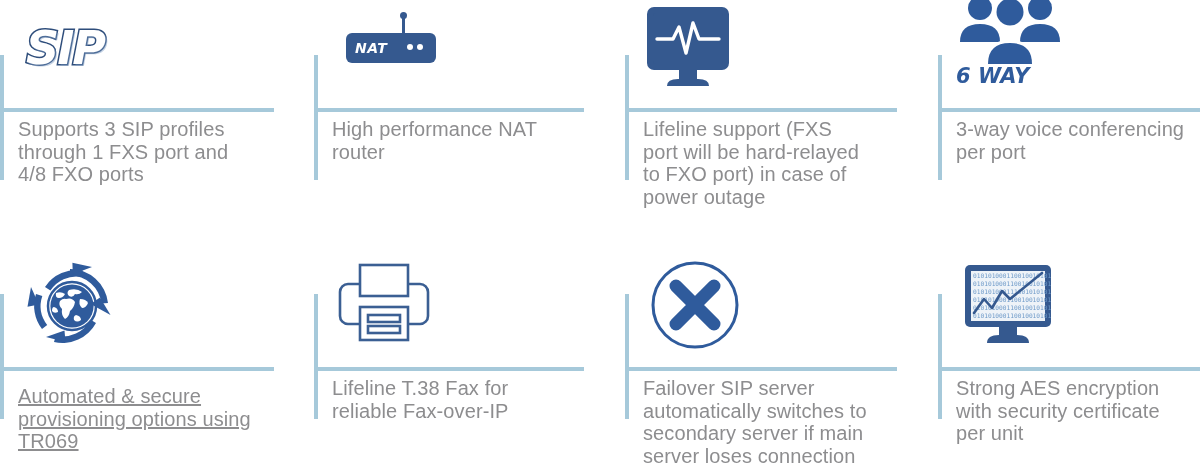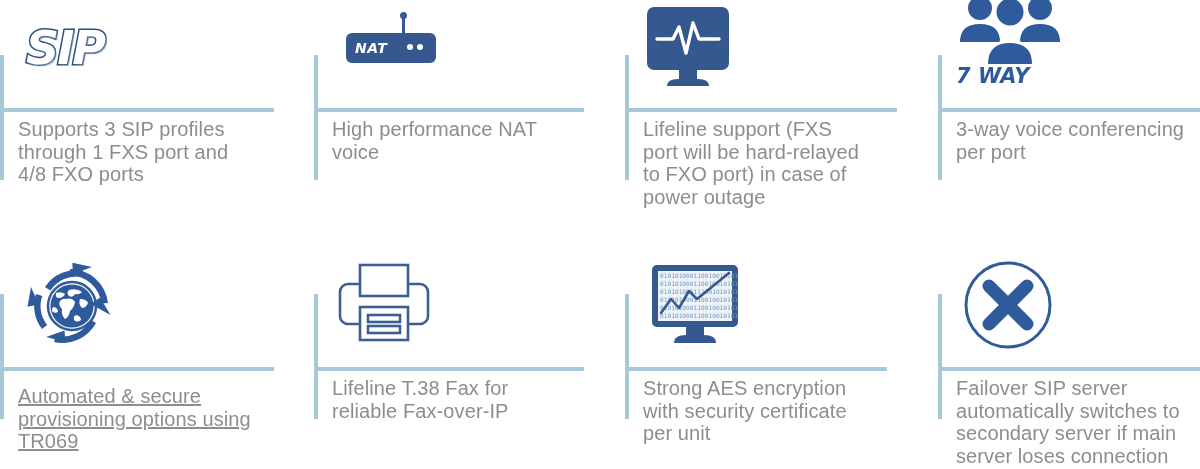--- a/index.html
+++ b/index.html
@@ -123,21 +123,21 @@
       <div class="nat-box">
         <span class="nat-ant"></span>
         <span class="nat-text">NAT</span>
         <span class="nat-dots">
             <i></i>
             <i></i>
           </span>
       </div>
     </div>
     <div class="caption">High performance NAT
-voice</div>
+router</div>
   </div>
 
   <div class="cell">
     <div class="vrule"></div>
     <div class="hrule" style="width:272px;"></div>
     <div class="icon-wrap">
       <svg class="svgicon" width="90" height="86" viewBox="0 0 90 86">
         <rect x="4" y="2" width="82" height="63" rx="7" fill="#35598f"></rect>
         <rect x="10" y="8" width="70" height="51" rx="3" fill="#35598f"></rect>
         <path d="M14 34 H30 L36 22 L43 48 L50 18 L56 34 H76" fill="none" stroke="#ffffff" stroke-width="3.4" stroke-linejoin="round" stroke-linecap="round"></path>
@@ -158,21 +158,21 @@
       <svg class="svgicon" width="104" height="72" viewBox="0 0 104 72" style="margin-left:2px;">
         <circle cx="22" cy="14" r="12" fill="#2f5b9c"></circle>
         <path d="M2 48 q0 -18 20 -18 q20 0 20 18 z" fill="#2f5b9c"></path>
         <circle cx="82" cy="14" r="12" fill="#2f5b9c"></circle>
         <path d="M62 48 q0 -18 20 -18 q20 0 20 18 z" fill="#2f5b9c"></path>
         <circle cx="52" cy="18" r="16" fill="#ffffff"></circle>
         <circle cx="52" cy="18" r="13.5" fill="#2f5b9c"></circle>
         <path d="M27 70 q0 -24 25 -24 q25 0 25 24 z" fill="#ffffff"></path>
         <path d="M30 70 q0 -21 22 -21 q22 0 22 21 z" fill="#2f5b9c"></path>
       </svg>
-      <span class="threeway">7 WAY</span>
+      <span class="threeway">6 WAY</span>
     </div>
     <div class="caption" style="width:250px;">3-way voice conferencing
 per port</div>
   </div>
 
   <div class="cell">
     <div class="vrule" style="top:60px;height:125px;"></div>
     <div class="hrule" style="top:133px;width:274px;"></div>
     <div class="icon-wrap" style="top:16px;height:110px;">
       <svg class="svgicon" width="104" height="96" viewBox="0 0 104 96" style="margin-left:2px;">
@@ -226,20 +226,35 @@
           <path d="M22 24 H10 a8 8 0 0 0 -8 8 v24 a8 8 0 0 0 8 8 h12"></path>
           <path d="M70 24 H82 a8 8 0 0 1 8 8 v24 a8 8 0 0 1 -8 8 H70"></path>
           <rect x="22" y="47" width="48" height="33"></rect>
           <rect x="30" y="55" width="32" height="7"></rect>
           <rect x="30" y="66" width="32" height="7"></rect>
         </g>
       </svg>
     </div>
     <div class="caption" style="top:143px;">Lifeline T.38 Fax for
 reliable Fax-over-IP</div>
+  </div>
+
+  <div class="cell">
+    <div class="vrule" style="top:60px;height:125px;"></div>
+    <div class="hrule" style="top:133px;width:272px;"></div>
+    <div class="icon-wrap" style="top:16px;height:110px;">
+      <svg class="svgicon" width="92" height="92" viewBox="0 0 92 92" style="margin-left:6px;">
+        <circle cx="46" cy="46" r="42" fill="none" stroke="#2f5b9c" stroke-width="3"></circle>
+        <path d="M27 27 L65 65 M65 27 L27 65" stroke="#2f5b9c" stroke-width="13" stroke-linecap="round"></path>
+      </svg>
+    </div>
+    <div class="caption" style="top:143px;width:252px;">Failover SIP server
+automatically switches to
+secondary server if main
+server loses connection</div>
   </div>
 
   <div class="cell">
     <div class="vrule" style="top:60px;height:125px;"></div>
     <div class="hrule" style="top:133px;width:262px;"></div>
     <div class="icon-wrap" style="top:16px;height:110px;">
       <svg class="svgicon" width="92" height="84" viewBox="0 0 92 84" style="margin-left:6px;">
         <rect x="3" y="2" width="86" height="62" rx="5" fill="#35598f"></rect>
         <rect x="9" y="8" width="74" height="50" fill="#eef3f8"></rect>
         <g fill="#6f9bc9" font-family="DejaVu Sans Mono, monospace" font-size="6.2" letter-spacing="0">
@@ -253,28 +268,13 @@
         <path d="M12 50 L22 36 L30 45 L40 28 L48 36 L80 10" fill="none" stroke="#35598f" stroke-width="2.6" stroke-linejoin="round" stroke-linecap="round"></path>
         <rect x="37" y="64" width="18" height="8" fill="#35598f"></rect>
         <path d="M25 80 q0 -8 12 -8 h18 q12 0 12 8 z" fill="#35598f"></path>
       </svg>
     </div>
     <div class="caption" style="top:143px;width:250px;">Strong AES encryption
 with security certificate
 per unit</div>
   </div>
 
-  <div class="cell">
-    <div class="vrule" style="top:60px;height:125px;"></div>
-    <div class="hrule" style="top:133px;width:272px;"></div>
-    <div class="icon-wrap" style="top:16px;height:110px;">
-      <svg class="svgicon" width="92" height="92" viewBox="0 0 92 92" style="margin-left:6px;">
-        <circle cx="46" cy="46" r="42" fill="none" stroke="#2f5b9c" stroke-width="3"></circle>
-        <path d="M27 27 L65 65 M65 27 L27 65" stroke="#2f5b9c" stroke-width="13" stroke-linecap="round"></path>
-      </svg>
-    </div>
-    <div class="caption" style="top:143px;width:252px;">Failover SIP server
-automatically switches to
-secondary server if main
-server loses connection</div>
-  </div>
-
 </div>
 
 </body></html>

